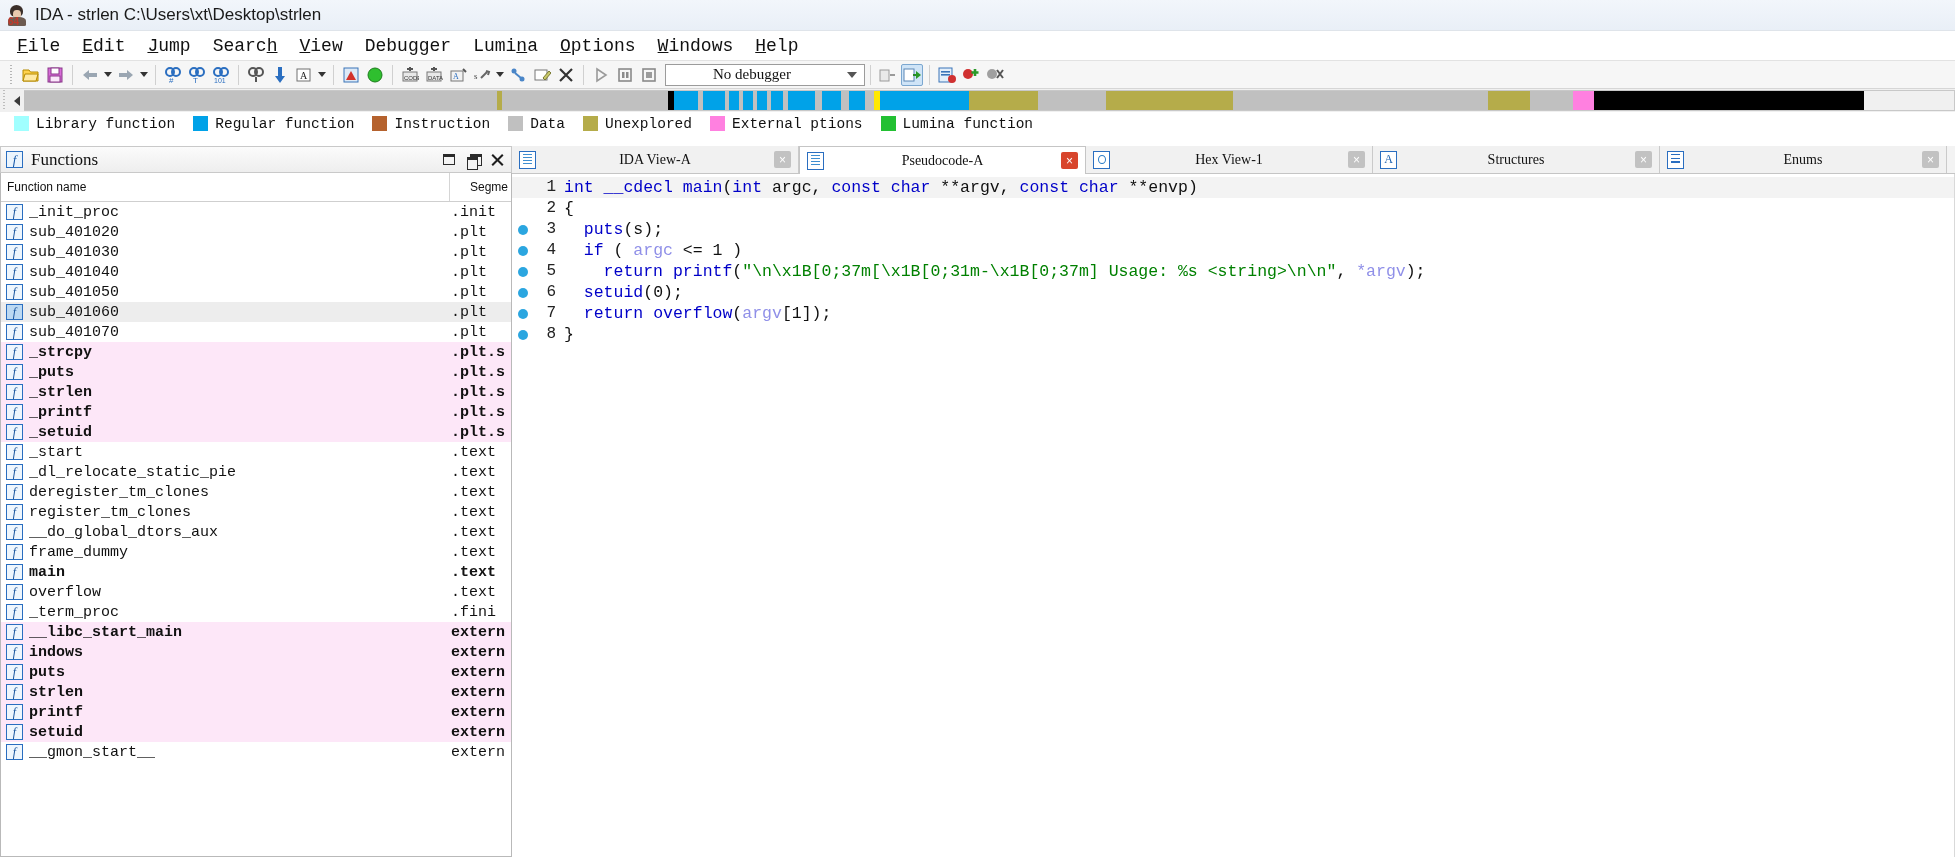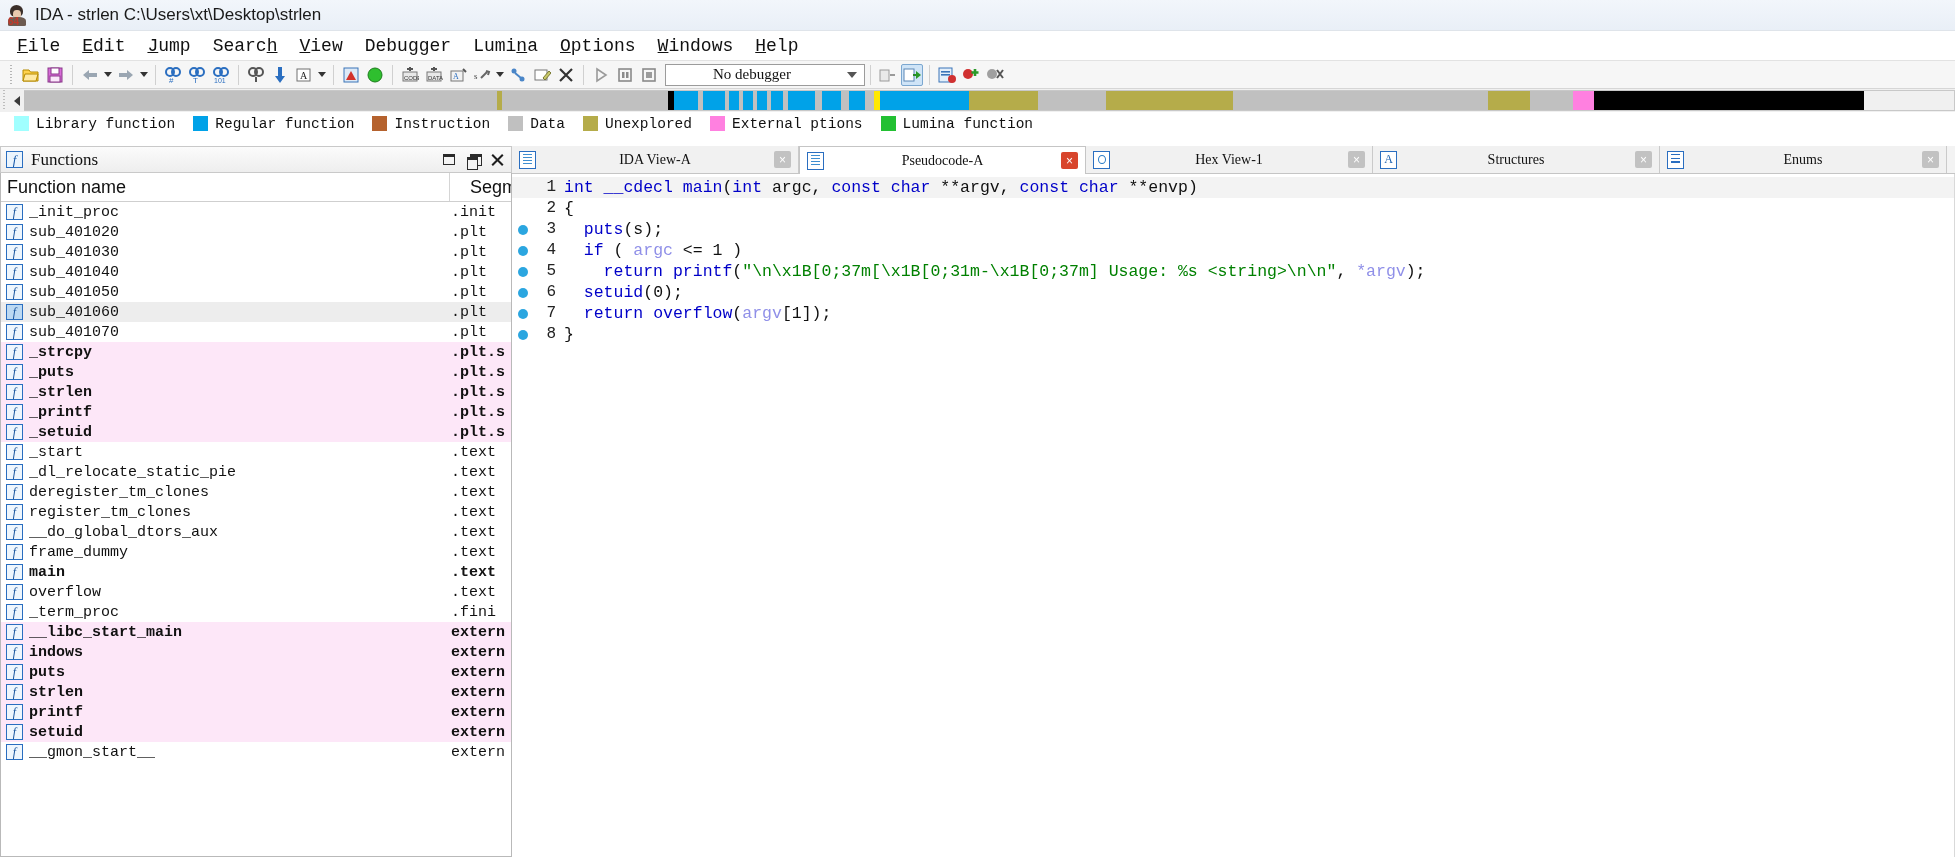--- a/index.html
+++ b/index.html
@@ -292,21 +292,21 @@
   }
   .fn-header {
     height: 29px;
     display: flex;
     border-bottom: 1px solid #cfcfcf;
     background: #ffffff;
     flex: none;
   }
   .fn-hcell {
     font-family: "Liberation Sans", sans-serif;
-    font-size: 18px;
+    font-size: 12px;
     color: #111;
     display: flex; align-items: center;
     padding-left: 6px;
     overflow: hidden;
     white-space: nowrap;
   }
   .fn-hcell.c-name { width: 448px; flex: none; }
   .fn-hcell.c-seg {
     flex: 1;
     border-left: 1px solid #d5d5d5;

